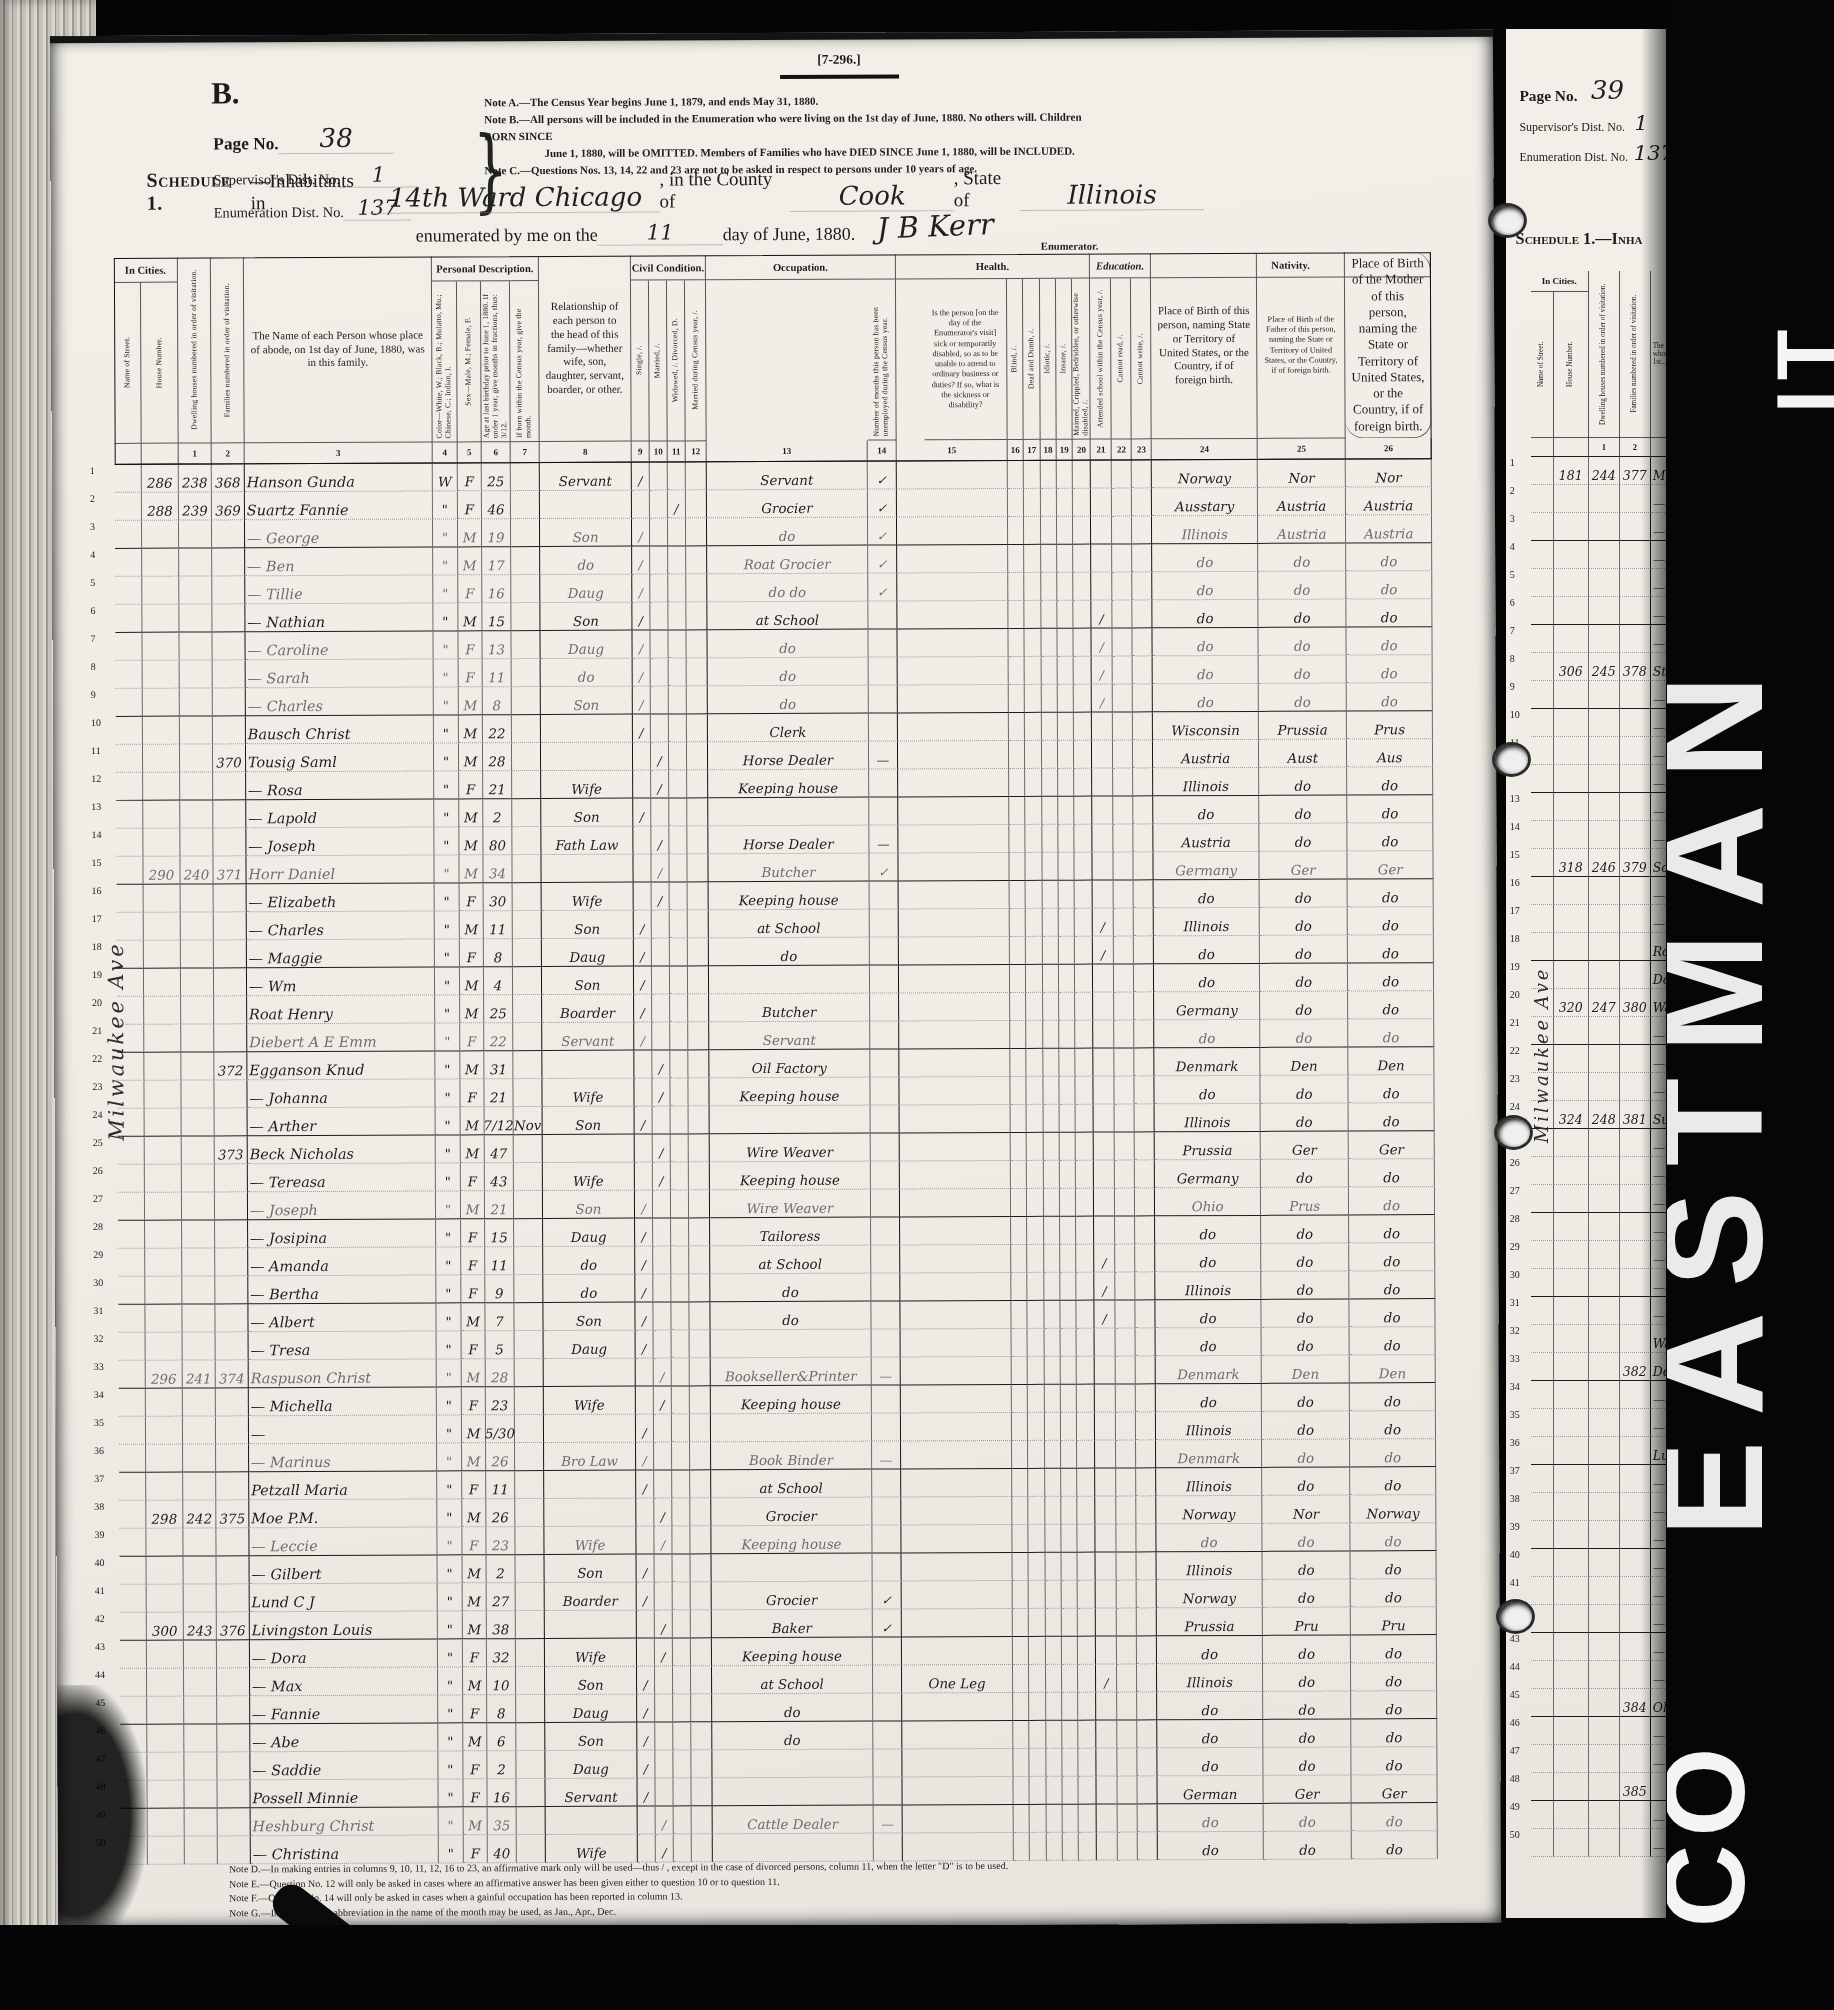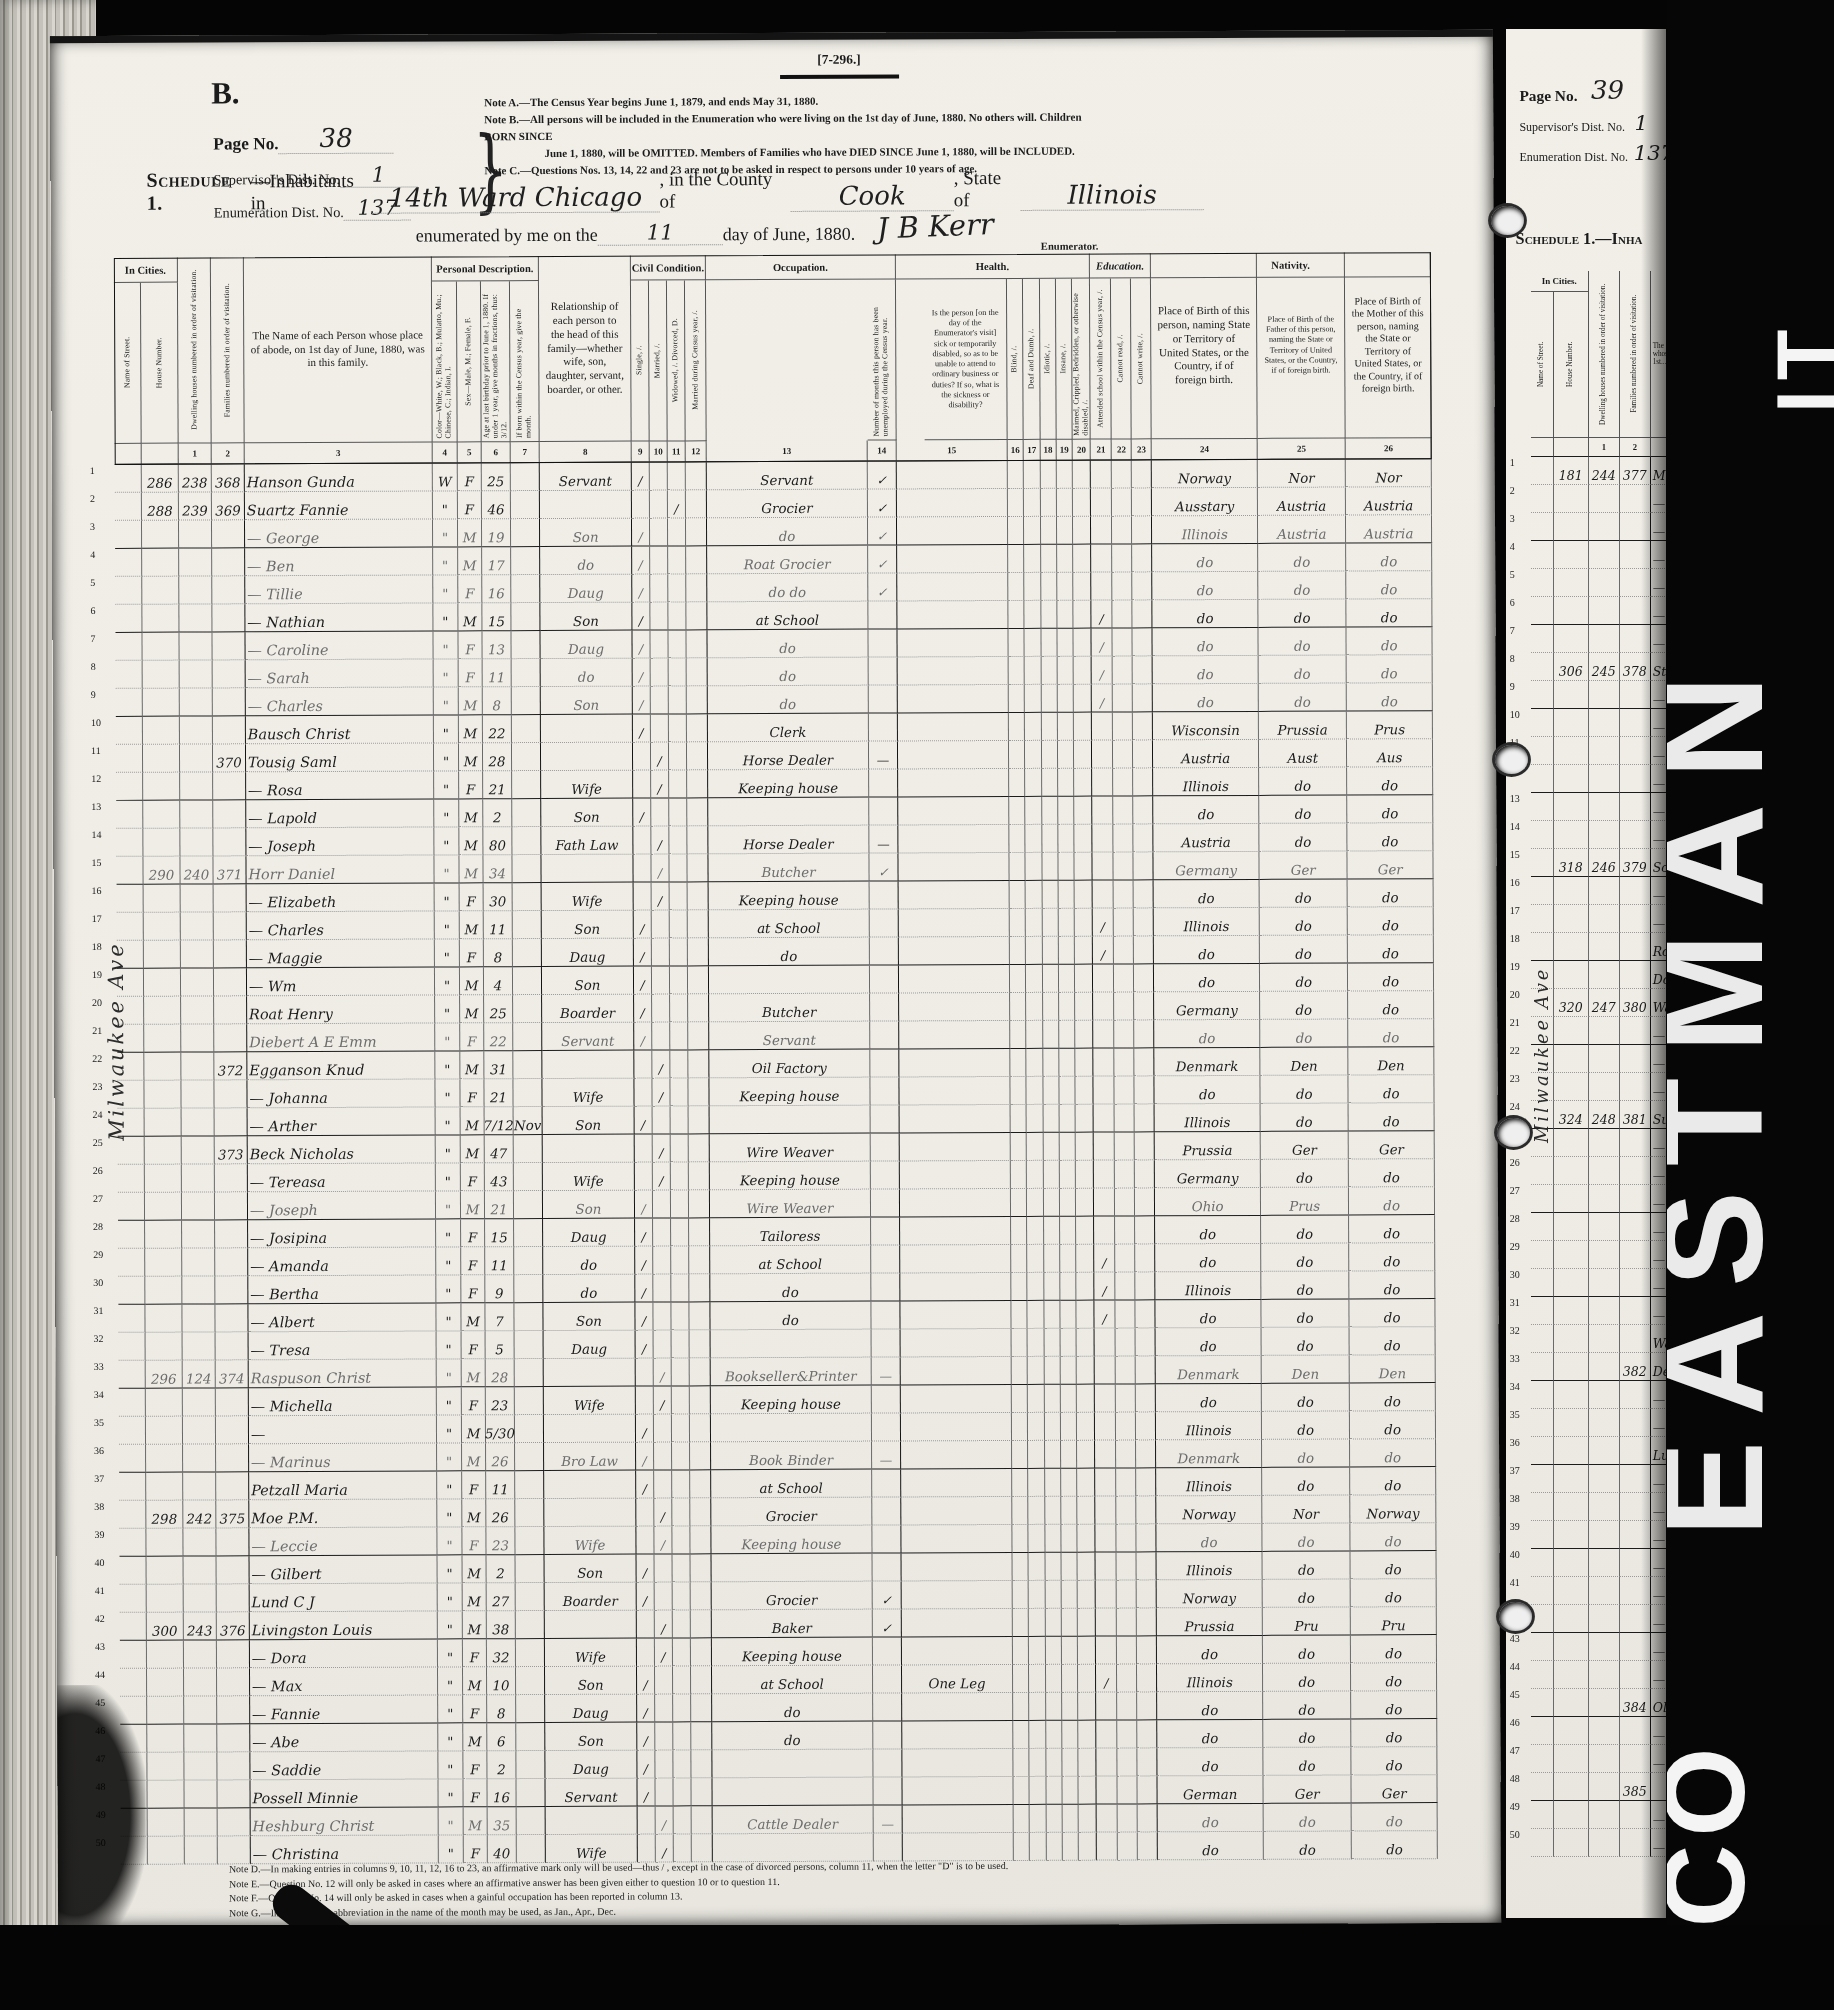--- a/index.html
+++ b/index.html
@@ -235,21 +235,21 @@
             <span class="vert">Attended school within the Census year, /.</span>
           </div>
         <div class="hc" style="grid-area:2/25/3/26;">
             <span class="vert">Cannot read, /.</span>
           </div>
         <div class="hc" style="grid-area:2/26/3/27;">
             <span class="vert">Cannot write, /.</span>
           </div>
         <div class="hc desc" style="grid-area:1/27/3/28;">Place of Birth of this person, naming State or Territory of United States, or the Country, if of foreign birth.</div>
         <div class="hc desc" style="grid-area:1/28/3/29;font-size:8.2px;">Place of Birth of the Father of this person, naming the State or Territory of United States, or the Country, if of foreign birth.</div>
-        <div class="hc desc" style="grid-area:1/29/3/30;font-size:10px;">Place of Birth of the Mother of this person, naming the State or Territory of United States, or the Country, if of foreign birth.</div>
+        <div class="hc desc" style="grid-area:1/29/3/30;font-size:13px;border-radius:18px;">Place of Birth of the Mother of this person, naming the State or Territory of United States, or the Country, if of foreign birth.</div>
 
       <div class="hc num" style="grid-area: 3 / 4 / 4 / 5;">1</div>
           <div class="hc num" style="grid-area: 3 / 5 / 4 / 6;">2</div>
           <div class="hc num" style="grid-area: 3 / 6 / 4 / 7;">3</div>
           <div class="hc num" style="grid-area: 3 / 7 / 4 / 8;">4</div>
           <div class="hc num" style="grid-area: 3 / 8 / 4 / 9;">5</div>
           <div class="hc num" style="grid-area: 3 / 9 / 4 / 10;">6</div>
           <div class="hc num" style="grid-area: 3 / 10 / 4 / 11;">7</div>
           <div class="hc num" style="grid-area: 3 / 11 / 4 / 12;">8</div>
           <div class="hc num" style="grid-area: 3 / 12 / 4 / 13;">9</div>
@@ -1263,21 +1263,21 @@
             <div class="c"></div>
             <div class="c b2"></div>
             <div class="c hwc ctr">do</div>
             <div class="c hwc ctr">do</div>
             <div class="c hwc ctr">do</div>
           </div>
           <div class="trow">
             <div class="rn">33</div>
             <div class="c"></div>
             <div class="c hwc ctr faint">296</div>
-            <div class="c hwc ctr faint">124</div>
+            <div class="c hwc ctr faint">241</div>
             <div class="c hwc ctr b2 faint">374</div>
             <div class="c hwc name faint">Raspuson Christ</div>
             <div class="c hwc ctr faint">"</div>
             <div class="c hwc ctr faint">M</div>
             <div class="c hwc ctr faint">28</div>
             <div class="c hwc ctr b2 faint"></div>
             <div class="c hwc ctr b2 faint"></div>
             <div class="c hwc mark faint"></div>
             <div class="c hwc mark faint">/</div>
             <div class="c hwc mark faint"></div>

